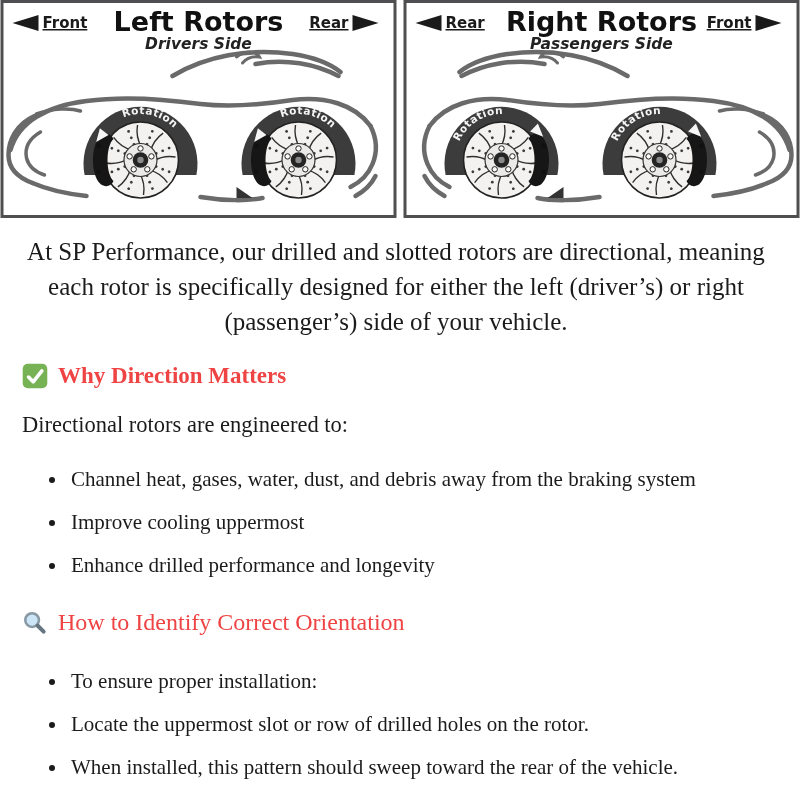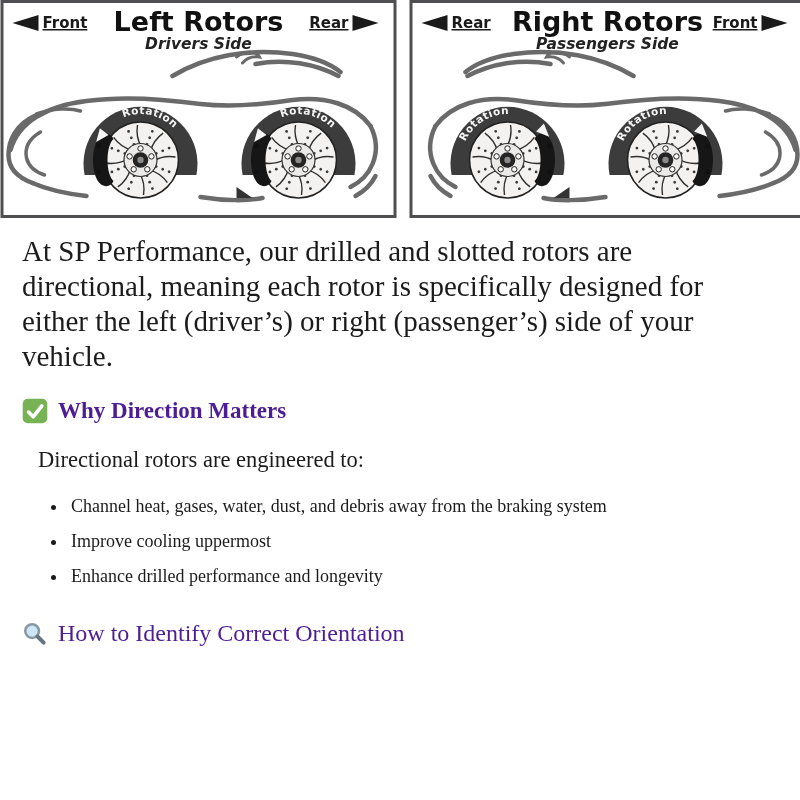--- a/index.html
+++ b/index.html
@@ -1,28 +1,28 @@
 <!DOCTYPE html>
 <html><head>
 <meta charset="utf-8">
 <style>
   html,body{margin:0;padding:0;background:#fff;width:800px;height:800px;overflow:hidden;}
   body{font-family:"Liberation Serif", serif;color:#1b1b1b;}
-  .diagram{display:flex;gap:12px;width:800px;height:218px;text-align:right;}
+  .diagram{display:flex;gap:6px;width:800px;height:218px;text-align:right;}
   .panel{flex:0 0 397px;height:218px;}
   .panel svg{display:block;width:397px;height:218px;}
   .content{padding:16px 28px 0 22px;}
-  .intro{font-size:29px;line-height:35px;max-width:748px;margin:0 0 20px 0;}
+  .intro{font-size:25px;line-height:35px;max-width:748px;margin:0 0 20px 0;text-align:center;}
   .sec-heading{display:flex;align-items:center;gap:10px;margin:24px 0 18px 0;}
   .sec-heading.bold .sec-heading-text{font-weight:bold;font-size:23px;}
-  .sec-heading .sec-heading-text{font-size:24px;color:#4c1d95;}
+  .sec-heading .sec-heading-text{font-size:24px;color:#ef4444;}
   .emoji{width:26px;height:26px;flex:0 0 auto;}
-  .lead{font-size:22.5px;line-height:35px;margin:0 0 10px 16px;}
+  .lead{font-size:22.5px;line-height:35px;margin:0 0 10px 0;}
   ul.bullets{margin:0 0 0 0;padding:2px 0 2px 46px;list-style:disc;}
-  ul.bullets li{font-size:18px;line-height:35px;padding-left:3px;max-width:700px;}
+  ul.bullets li{font-size:21px;line-height:35px;padding-left:3px;max-width:700px;margin-top:8px;}
   ul.bullets{margin-bottom:14px;}
   .gap-lg{}
 </style>
 </head>
 <body>
 
 <svg width="0" height="0" style="position:absolute" aria-hidden="true">
   <defs>
     <g id="sector">
       <path d="M13,1 Q23,-5 35,-3" stroke="#2f2f2f" stroke-width="1.4" fill="none"></path>
@@ -162,14 +162,19 @@
   </ul>
 
   <div class="sec-heading gap-lg">
     <svg class="emoji" viewBox="0 0 36 36">
       <circle cx="14" cy="14" r="9.5" fill="#cde6f7" stroke="#8899a6" stroke-width="3.5"></circle>
       <line x1="21.5" y1="21.5" x2="30" y2="30" stroke="#66757f" stroke-width="5.5" stroke-linecap="round"></line>
     </svg>
     <span class="sec-heading-text">How to Identify Correct Orientation</span>
   </div>
 
+  <ul class="bullets">
+    <li>To ensure proper installation:</li>
+    <li>Locate the uppermost slot or row of drilled holes on the rotor.</li>
+    <li>When installed, this pattern should sweep toward the rear of the vehicle.</li>
+  </ul>
 
 </div>
 
 </body></html>

